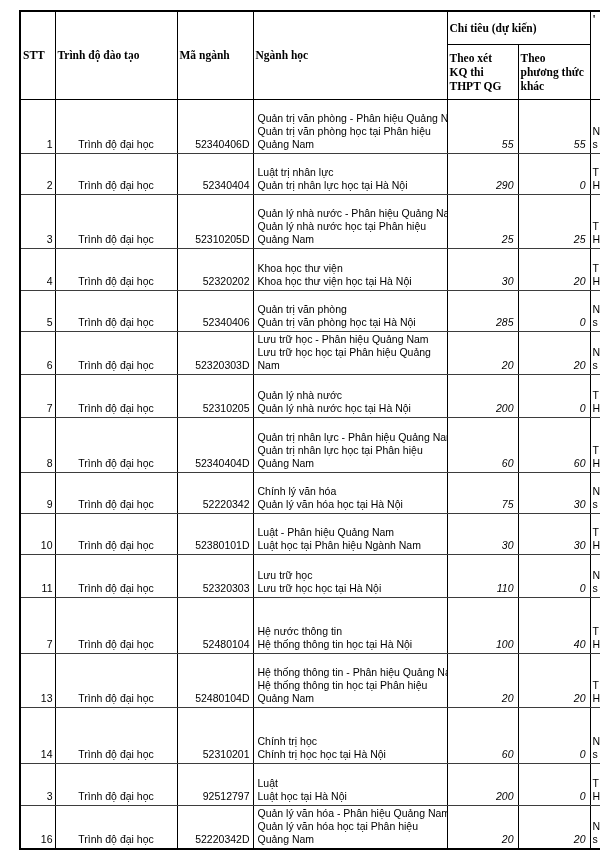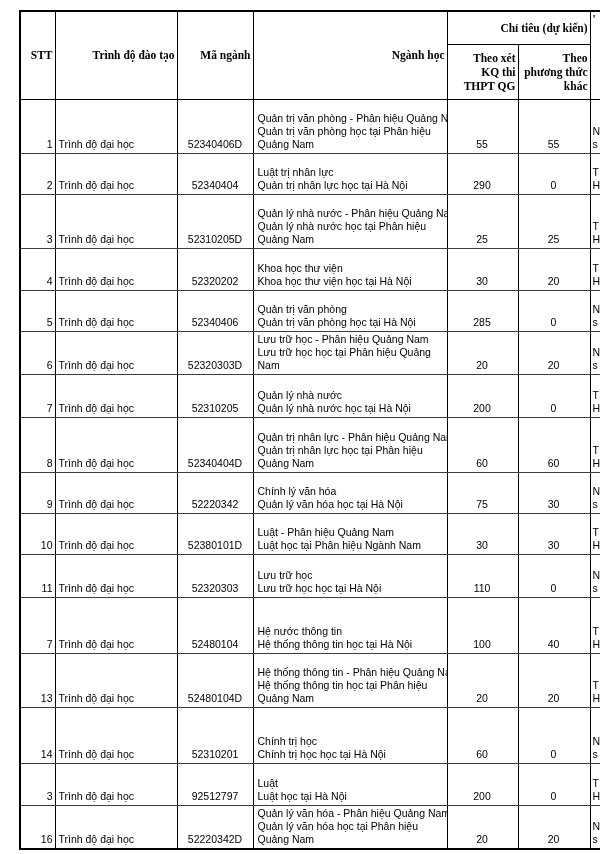--- a/index.html
+++ b/index.html
@@ -20,33 +20,33 @@
     border:1px solid #000;
     overflow:hidden;
     padding:1px 3px 2px 3px;
     vertical-align:bottom;
     word-wrap:break-word;
   }
   td{border-top-color:#3d3d3d;border-bottom-color:#3d3d3d;}
   th{
     font-family:"Liberation Serif",serif;
     font-weight:bold;font-size:11.5px;line-height:14px;
-    text-align:right;vertical-align:middle;
+    text-align:left;vertical-align:middle;
     padding:2px;background:#fff;
   }
   .h-top{height:33px;}
   .h-bot{height:55px;}
   .th-sub{white-space:pre-line;}
   .th-cut{vertical-align:top;text-align:left;padding-top:0;}
   .c-stt{text-align:right;padding-right:2px;}
-  .c-level{text-align:left;}
-  .c-code{text-align:center;}
+  .c-level{text-align:center;}
+  .c-code{text-align:right;}
   .c-name{text-align:left;padding-left:4px;}
   .p-name{white-space:nowrap;}
-  .c-num{text-align:center;padding-right:4px;}
+  .c-num{text-align:right;padding-right:4px;font-style:italic;}
   .c-frag{text-align:left;padding-left:2px;padding-right:0;}
   .c-frag div{line-height:13px;}
 </style>
 </head>
 <body>
 
 <div class="sheet">
 <table>
   <colgroup>
     <col style="width:35px">

